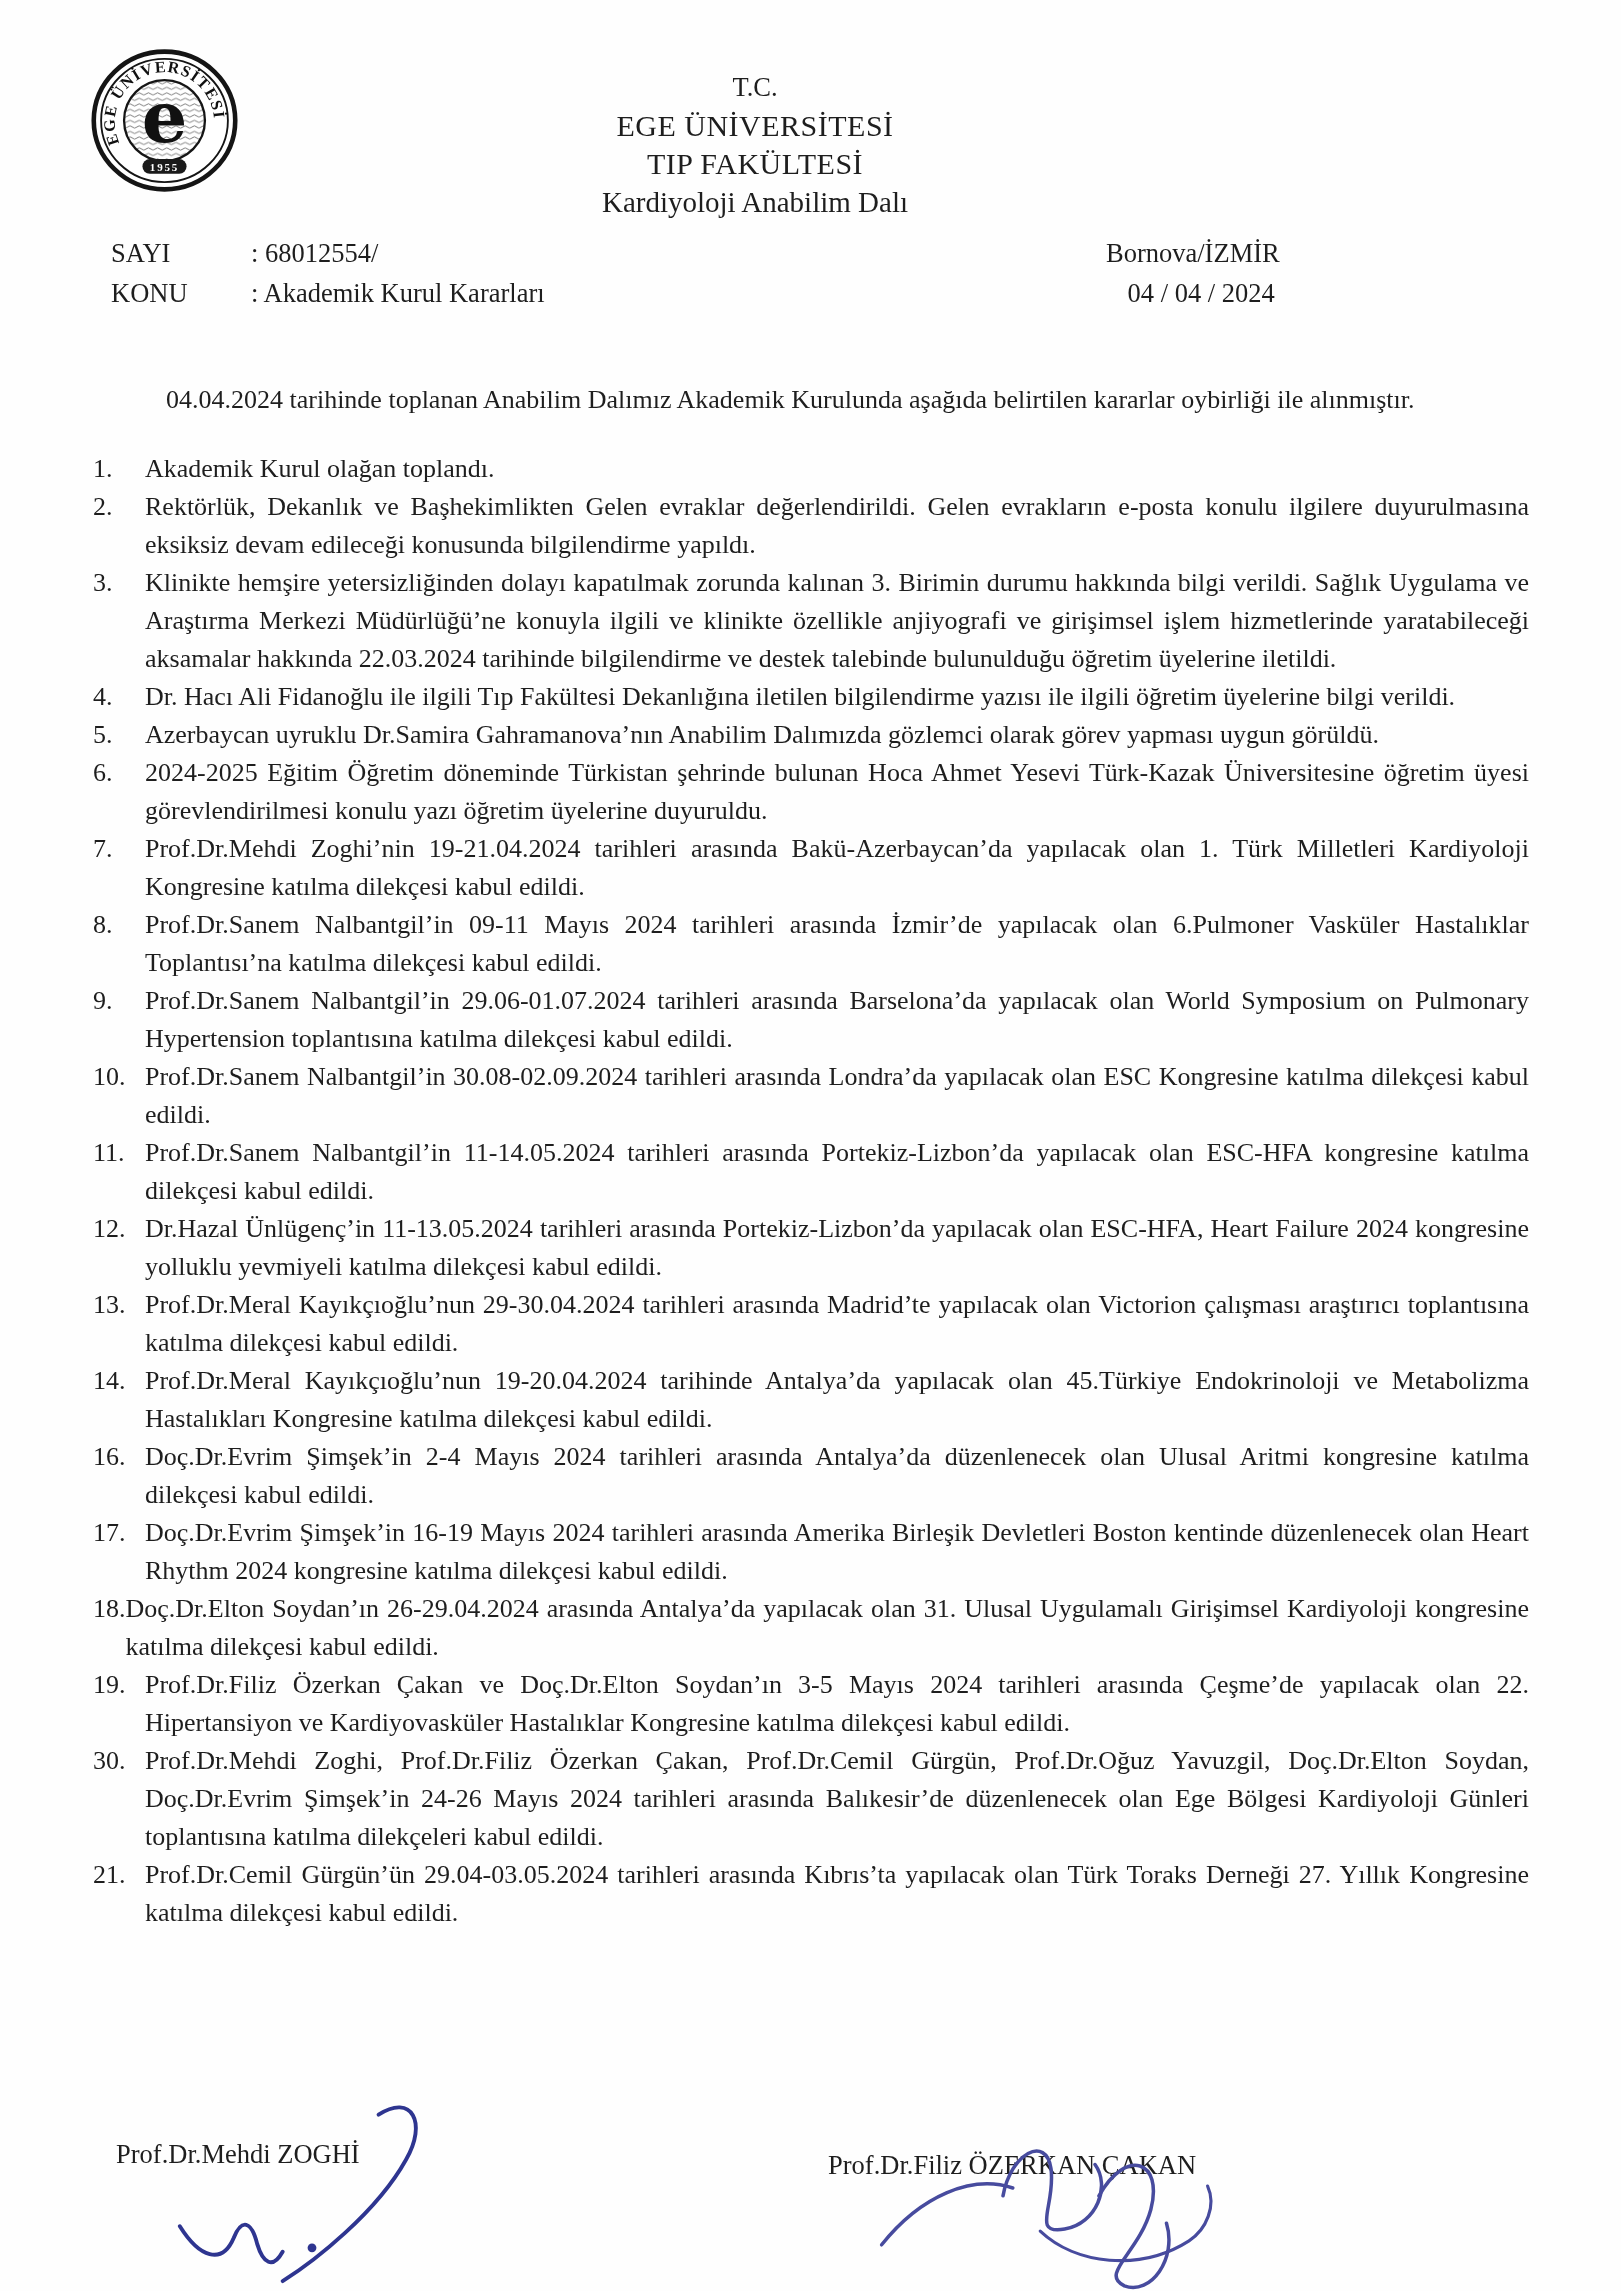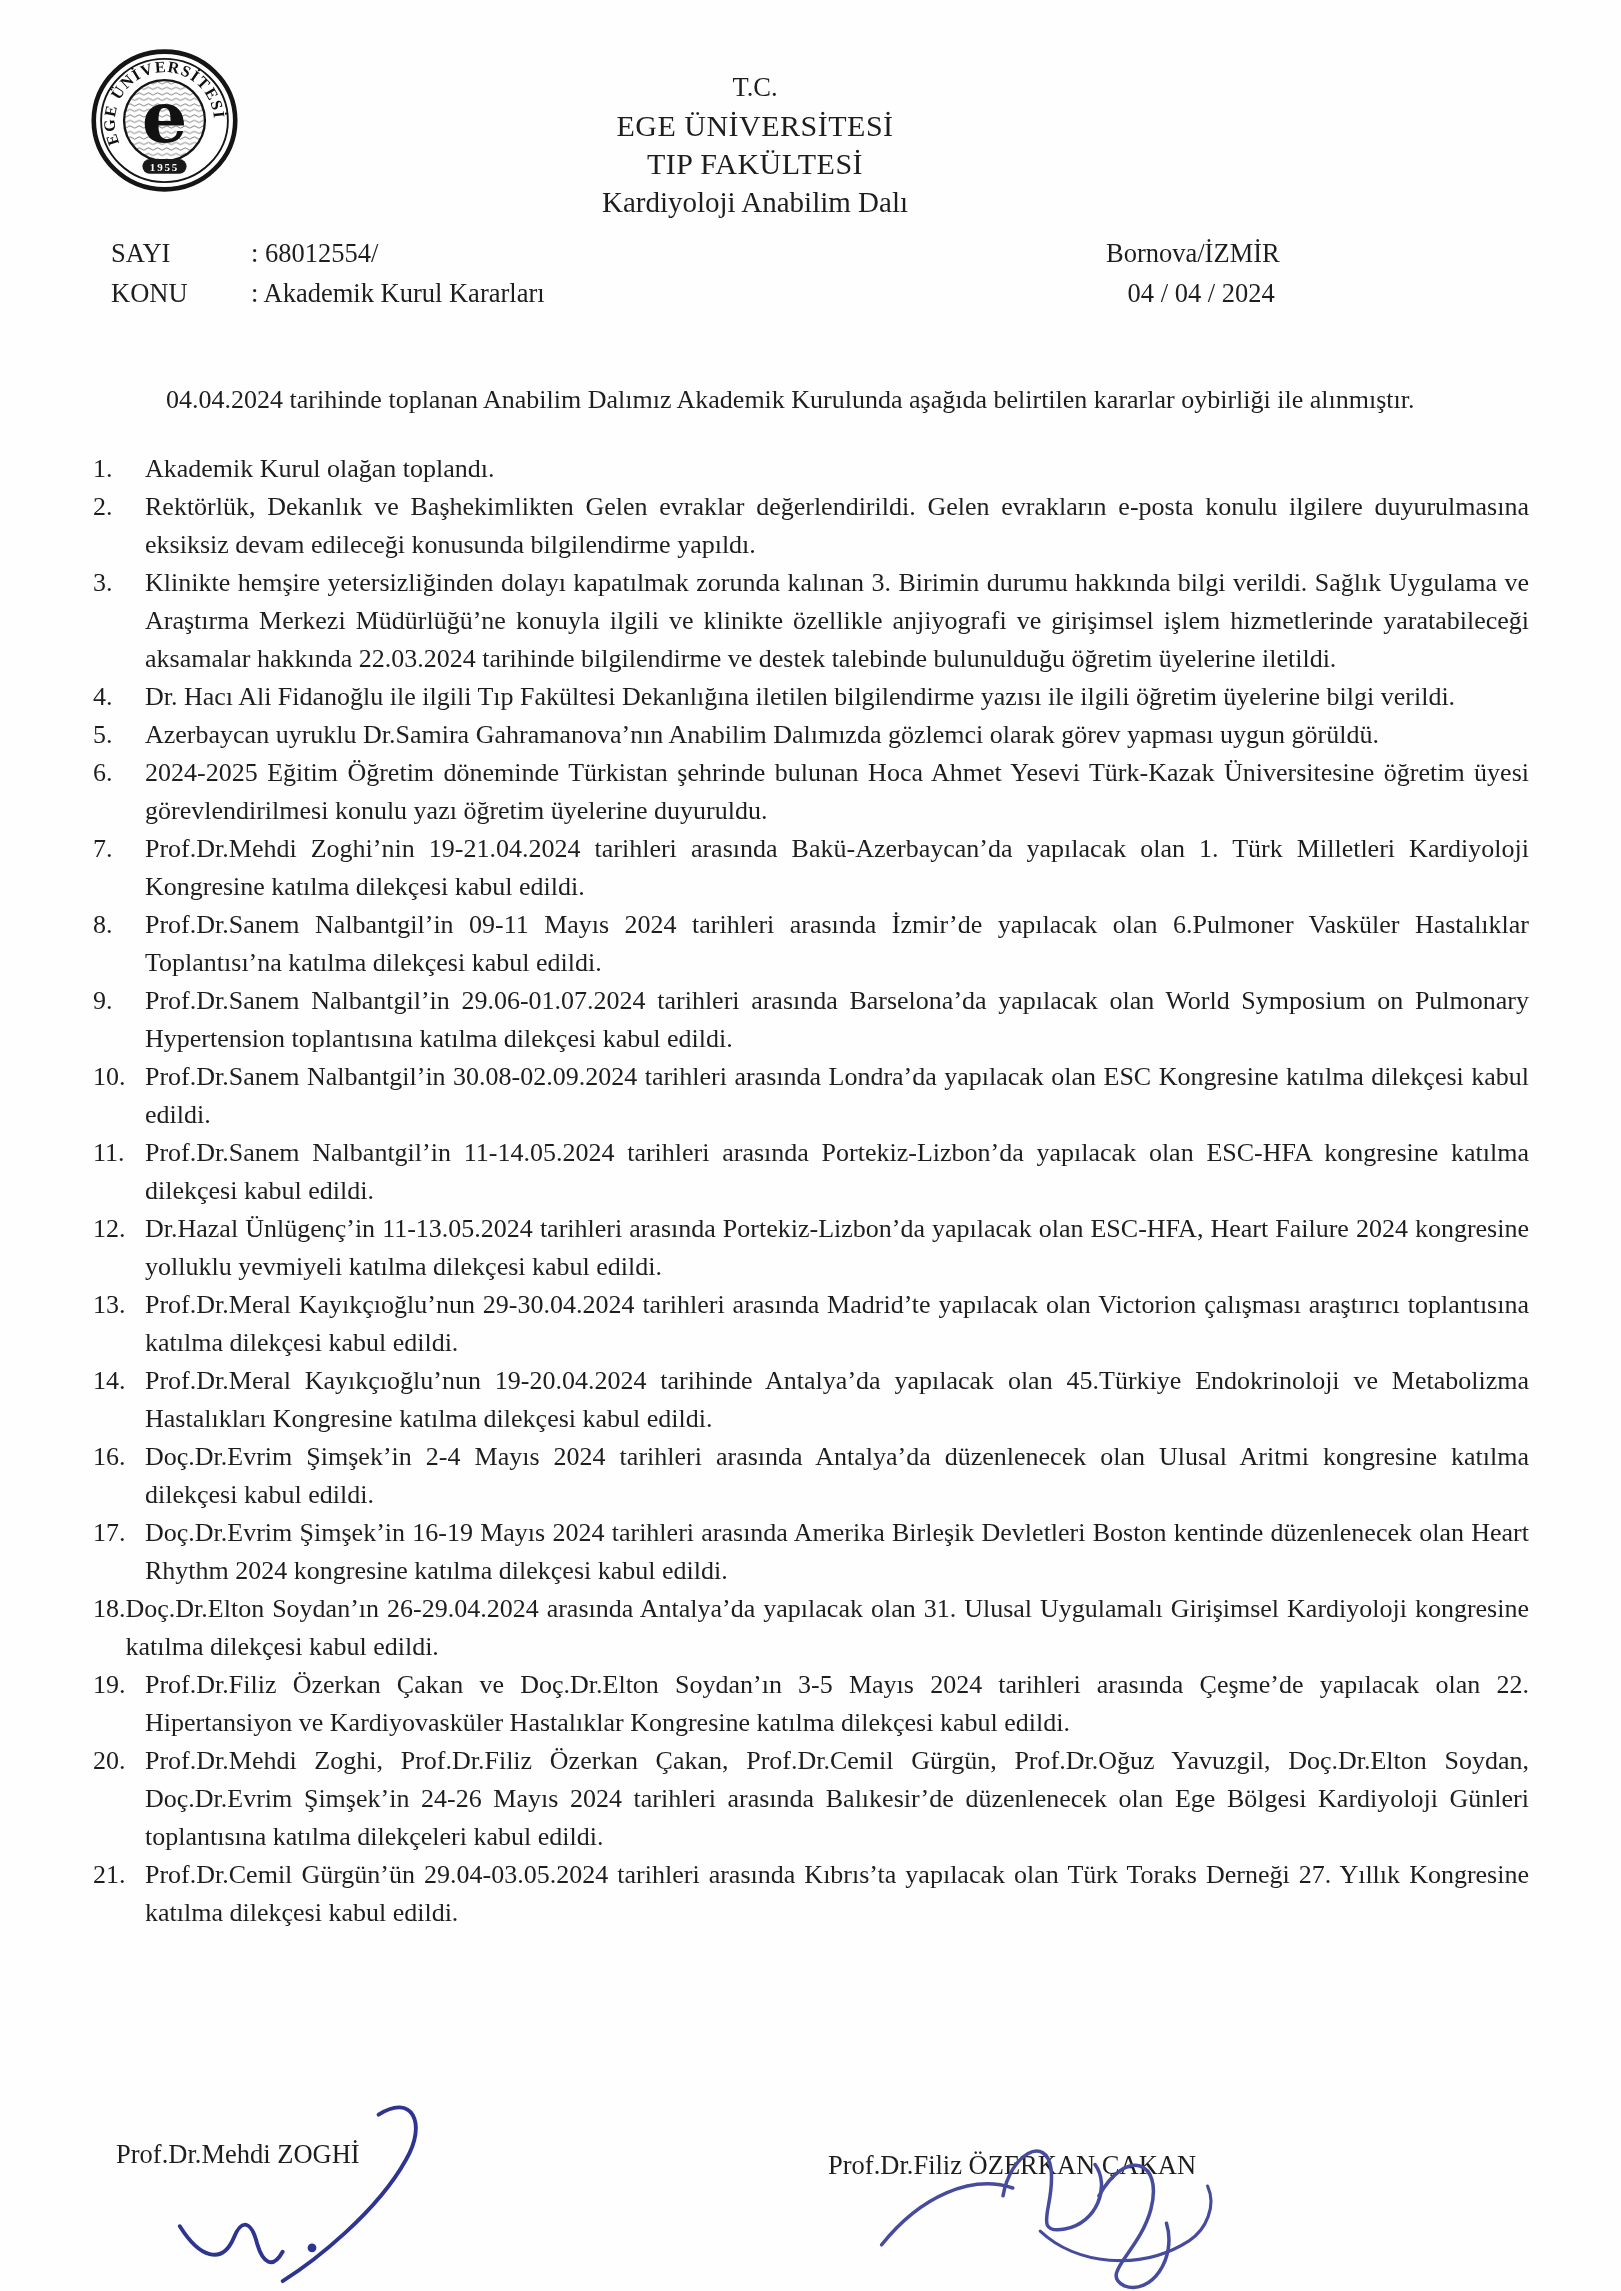--- a/index.html
+++ b/index.html
@@ -172,21 +172,21 @@
           <span class="li-num">18.</span>
           <span class="li-text">Doç.Dr.Elton Soydan’ın 26-29.04.2024 arasında Antalya’da yapılacak olan 31. Ulusal Uygulamalı Girişimsel Kardiyoloji kongresine katılma dilekçesi kabul edildi.</span>
         </div>
 
         <div class="li-row">
           <span class="li-num">19.</span>
           <span class="li-text">Prof.Dr.Filiz Özerkan Çakan ve Doç.Dr.Elton Soydan’ın 3-5 Mayıs 2024 tarihleri arasında Çeşme’de yapılacak olan 22. Hipertansiyon ve Kardiyovasküler Hastalıklar Kongresine katılma dilekçesi kabul edildi.</span>
         </div>
 
         <div class="li-row">
-          <span class="li-num">20.</span>
+          <span class="li-num">30.</span>
           <span class="li-text">Prof.Dr.Mehdi Zoghi, Prof.Dr.Filiz Özerkan Çakan, Prof.Dr.Cemil Gürgün, Prof.Dr.Oğuz Yavuzgil, Doç.Dr.Elton Soydan, Doç.Dr.Evrim Şimşek’in 24-26 Mayıs 2024 tarihleri arasında Balıkesir’de düzenlenecek olan Ege Bölgesi Kardiyoloji Günleri toplantısına katılma dilekçeleri kabul edildi.</span>
         </div>
 
         <div class="li-row">
           <span class="li-num">21.</span>
           <span class="li-text">Prof.Dr.Cemil Gürgün’ün 29.04-03.05.2024 tarihleri arasında Kıbrıs’ta yapılacak olan Türk Toraks Derneği 27. Yıllık Kongresine katılma dilekçesi kabul edildi.</span>
         </div>
       </div>
   </div>
 

